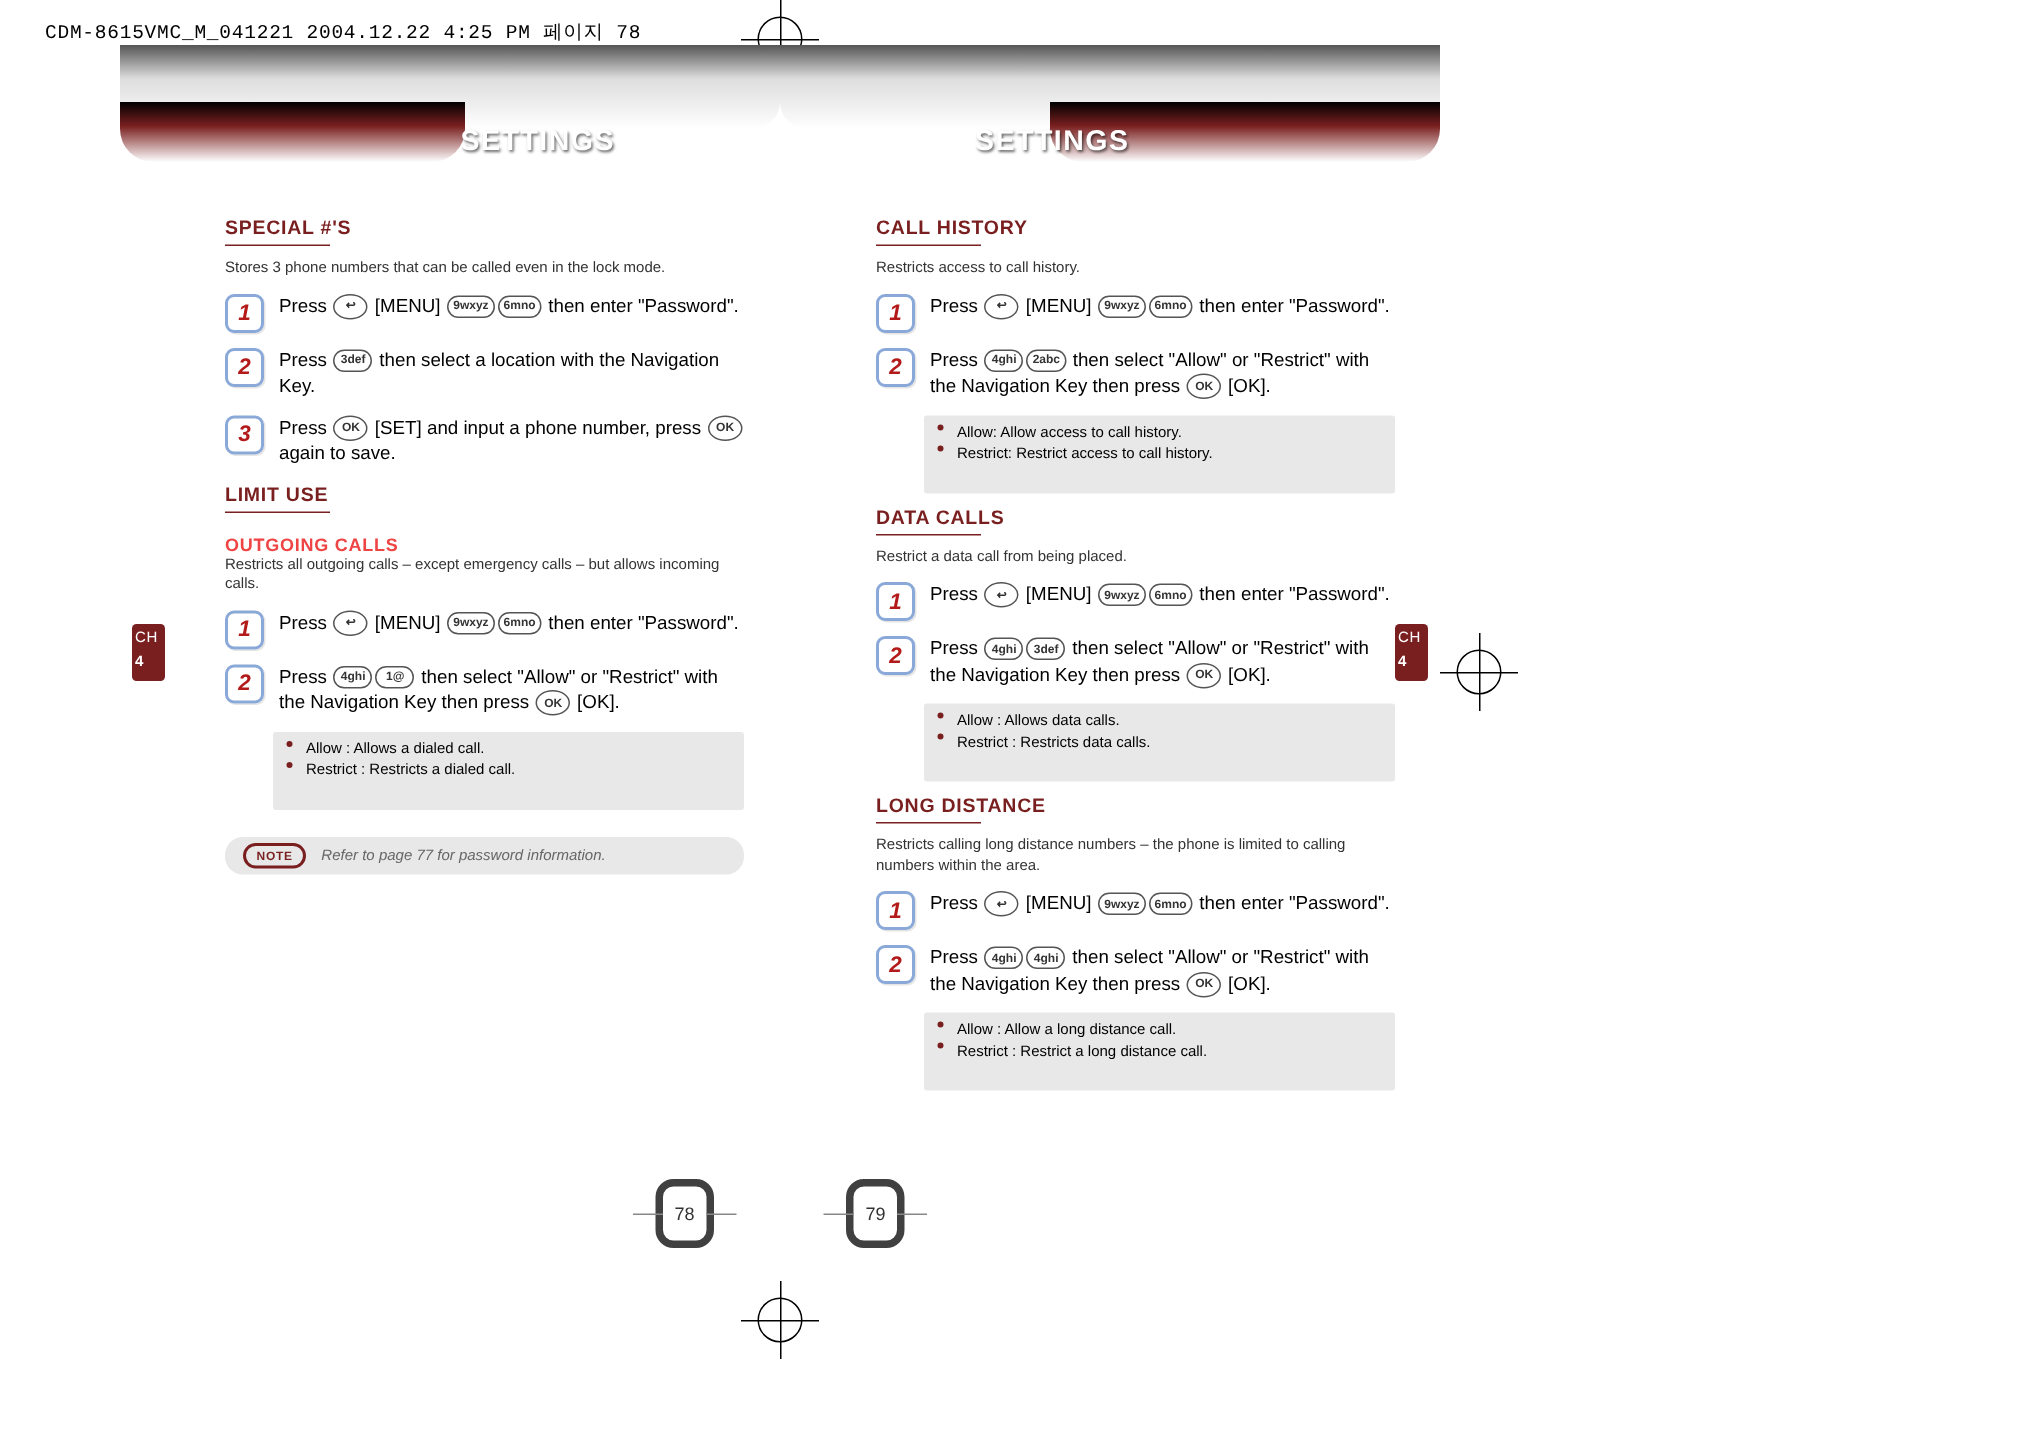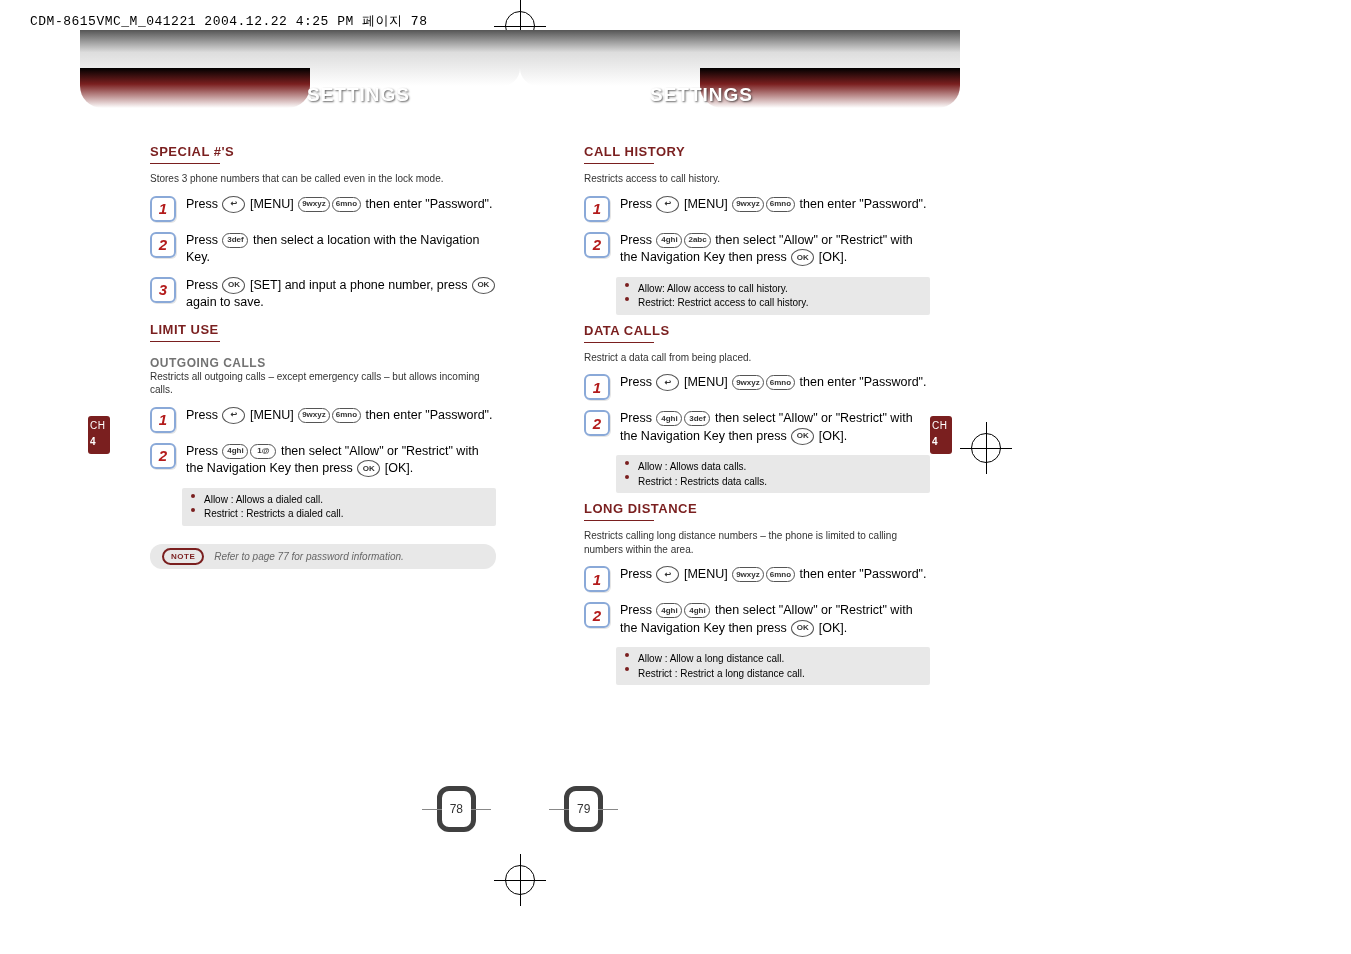--- a/index.html
+++ b/index.html
@@ -21,37 +21,37 @@
   .hdr-title { position:absolute; top:58px; color:#fff; font-weight:bold; font-size:19px; letter-spacing:1px;
                text-shadow:1px 1px 2px rgba(0,0,0,0.6); }
   .hdr-title.left { right:110px; }
   .hdr-title.right { left:130px; }
 
   .content { position:absolute; top:110px; left:38px; right:24px; bottom:40px;margin-left:32px; }
   
   .page.right .content { left:32px; right:30px; }
 
   .sect-title { color:#7a1f1f; font-weight:bold; font-size:13px; letter-spacing:0.5px; margin-top:8px; }
-  .sub-title { color:#737373; font-weight:bold; font-size:12px; letter-spacing:0.5px; margin-top:14px; }
+  .sub-title { color:#ef4444; font-weight:bold; font-size:12px; letter-spacing:0.5px; margin-top:14px; }
   .hr-short { width:70px; height:1px; background:#7a1f1f; margin:4px 0 8px 0; }
   .desc { font-size:10px; color:#333; line-height:1.35; margin-bottom:10px; }
 
   .step { display:flex; gap:10px; font-size:12.5px; line-height:1.4; margin:8px 0 10px 0; }
   .step-num { flex:0 0 22px; height:22px; border:2px solid #8aa9d8; border-radius:6px; position:relative;
               box-shadow: 1px 1px 0 rgba(0,0,0,0.1); }
   .step-num span { position:absolute; inset:0; display:flex; align-items:center; justify-content:center;
                    font-weight:bold; font-size:15px; font-style:italic; color:#b31b1b; }
   .step-text { flex:1; }
 
   .key { display:inline-flex; align-items:center; justify-content:center; min-width:18px; height:13px;
          padding:0 3px; border:1px solid #555; border-radius:8px; font-size:8px; vertical-align:middle;
          line-height:1; margin:0 1px; background:#fff; font-weight:bold; color:#333; }
   .key.round { border-radius:50%; width:15px; height:15px; min-width:15px; }
 
-  .bullet-box { background:#e8e8e8; border-radius:2px; padding:5px 8px 4px 22px; font-size:10px;
+  .bullet-box { background:#e8e8e8; border-radius:2px; padding:5px 8px 18px 22px; font-size:10px;
                 line-height:1.45; position:relative; margin:2px 0 6px 32px; }
   .bullet-box .dot { position:absolute; left:9px; width:4px; height:4px; border-radius:50%; background:#7a1f1f; }
 
   .note-box { background:#e8e8e8; border-radius:12px; display:flex; align-items:center; gap:10px;
               padding:4px 12px; font-size:10px; font-style:italic; color:#666; margin-top:18px; }
   .note-badge { border:2px double #7a1f1f; border-radius:14px; padding:2px 7px; font-size:8px;
                 font-style:normal; font-weight:bold; color:#7a1f1f; letter-spacing:0.5px; }
 
   .ch-tab { position:absolute; width:18px; font-size:10px; color:#fff; 
             background:#7a1f1f; border-radius:3px; padding:4px 2px 6px 2px; line-height:1.2; }

